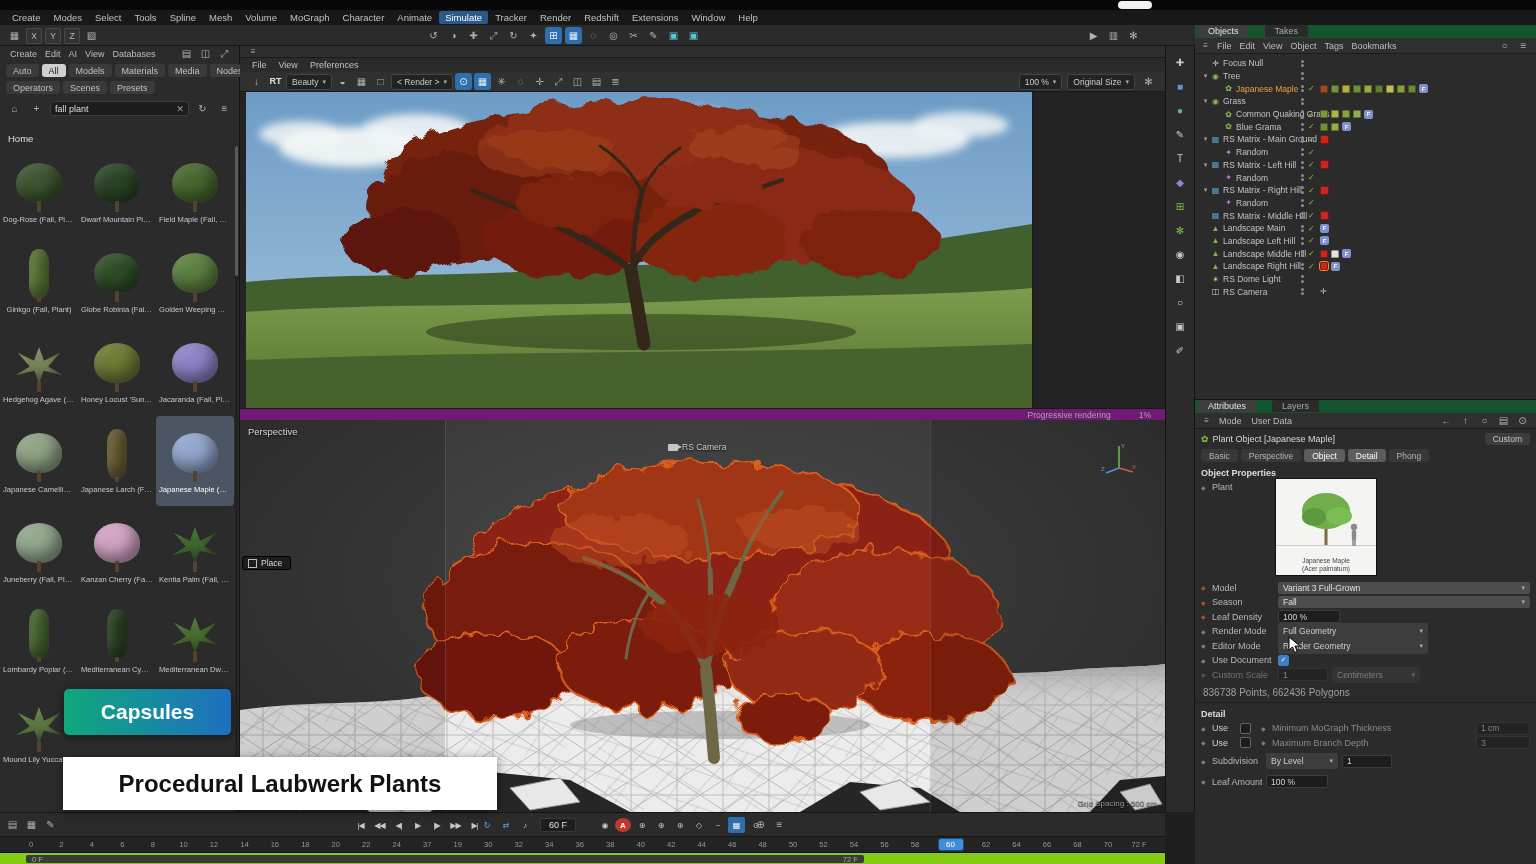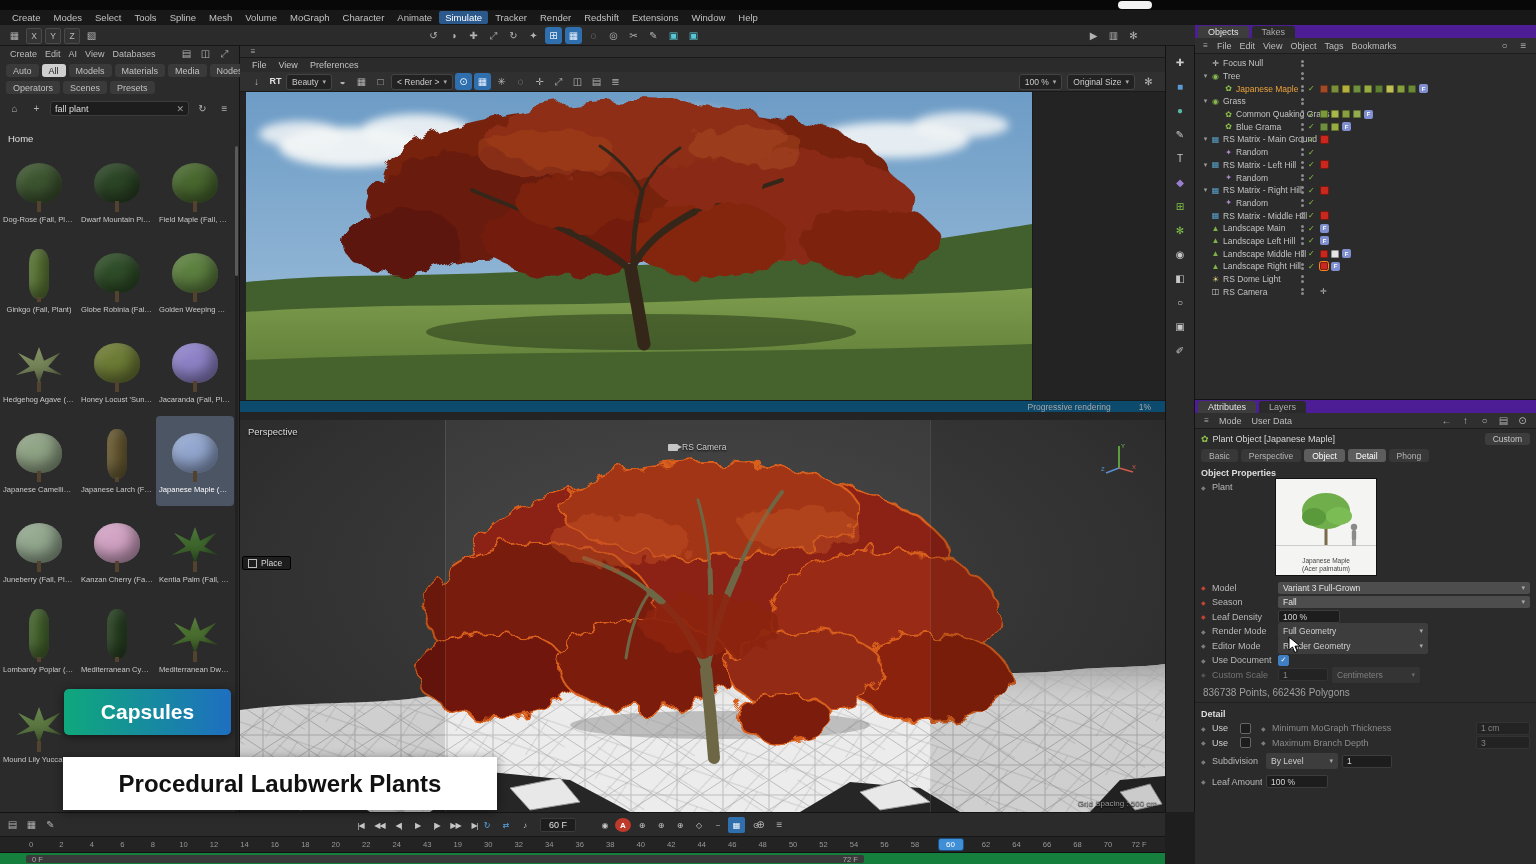--- a/index.html
+++ b/index.html
@@ -51,37 +51,37 @@
   #center{position:absolute;left:240px;top:46px;width:925px;height:766px;background:#242424}
   #center-header{position:absolute;left:0;top:0;width:925px;height:12px;background:#2e2e2e;border-bottom:1px solid #1a1a1a;display:flex;align-items:center;padding-left:6px;box-sizing:border-box}
   #rv-menus{position:absolute;left:0;top:12px;width:925px;height:14px;background:#2b2b2b;display:flex;align-items:center;gap:1px;padding-left:6px;box-sizing:border-box}
   .rv-menu{padding:0 6px;font-size:9px;color:#c2c2c2}
   #rv-toolbar{position:absolute;left:0;top:26px;width:925px;height:20px;background:#303030;border-bottom:1px solid #1a1a1a;display:flex;align-items:center;gap:2px;padding:0 8px;box-sizing:border-box}
   .rv-select{display:flex;align-items:center;gap:4px;background:#222;border:1px solid #444;border-radius:3px;height:14px;padding:0 5px;font-size:8.5px;color:#ccc;white-space:nowrap}
   .caret{font-size:7px;color:#aaa}
   .rv-right{margin-left:auto;display:flex;align-items:center;gap:5px}
   #render-image{position:absolute;left:6px;top:46px;width:786px;height:316px;background:#000}
   #render-gap{position:absolute;left:792px;top:46px;width:133px;height:316px;background:#232323;border-left:1px solid #1b1b1b}
-  #progress-strip{position:absolute;left:0;top:354px;width:925px;height:12px;background:#0c4a6e;border-top:1px solid #191919;display:flex;align-items:center;justify-content:flex-end;gap:28px;padding-right:14px;box-sizing:border-box;font-size:8.5px;color:#a8a8a8}
+  #progress-strip{position:absolute;left:0;top:362px;width:925px;height:12px;background:#701a75;border-top:1px solid #191919;display:flex;align-items:center;justify-content:flex-end;gap:28px;padding-right:14px;box-sizing:border-box;font-size:8.5px;color:#a8a8a8}
   #viewport{position:absolute;left:0;top:374px;width:925px;height:392px;background:radial-gradient(ellipse at 50% 40%, #4a4a4a 0%, #3c3c3c 55%, #2e2e2e 100%);overflow:hidden}
   .vp-side{top:0;height:392px;background:rgba(0,0,0,.12)}
   .vp-line{top:0;width:1px;height:392px;background:rgba(255,255,255,.10)}
   #vp-label{left:8px;top:6px;font-size:9.5px;color:#dcdcdc;text-shadow:0 1px 2px #000}
   #vp-camera{left:428px;top:22px;display:flex;align-items:center;gap:4px;font-size:8.5px;color:#cfcfcf;text-shadow:0 1px 2px #000}
   .cam-ic{width:10px;height:7px;background:#c6c6c6;border-radius:1px;position:relative}
   .cam-ic:after{content:"";position:absolute;right:-4px;top:1px;border-left:4px solid #c6c6c6;border-top:2.5px solid transparent;border-bottom:2.5px solid transparent}
   #vp-place{left:2px;top:136px;background:#1d1d1d;border:1px solid #000;border-radius:2px;padding:1px 8px 1px 5px;font-size:8.5px;color:#d8d8d8;display:flex;gap:4px;align-items:center}
   .place-ic{width:7px;height:7px;border:1px solid #bbb}
   #vp-grid-label{right:8px;bottom:4px;font-size:8px;color:#9a9a9a;text-shadow:0 1px 1px #000}
   #vp-gizmo{right:26px;top:20px}
   
   #right-strip{position:absolute;left:1165px;top:46px;width:30px;height:766px;background:#2b2b2b;border-left:1px solid #131313;border-right:1px solid #131313;box-sizing:border-box;display:flex;flex-direction:column;align-items:center;padding-top:8px;gap:7px}
   
   #om-panel{position:absolute;left:1195px;top:25px;width:341px;height:375px;background:#2b2b2b;border-bottom:1px solid #131313;box-sizing:border-box}
-  .panel-tabs{display:flex;height:13px;background:#4c1d95;align-items:center;gap:3px;padding-left:3px}
+  .panel-tabs{display:flex;height:13px;background:#14532d;align-items:flex-start;gap:16px;padding-left:3px}
   .ptab{padding:1px 10px;font-size:9px;color:#aaa;background:#2a2a2a;border-radius:3px 3px 0 0}
   .ptab.active{background:#3d3d3d;color:#e2e2e2}
   .om-menu{height:15px;display:flex;align-items:center;gap:1px;padding:0 4px;font-size:9px;color:#bdbdbd;background:#2f2f2f;border-bottom:1px solid #1c1c1c}
   #om-tree{padding-top:3px}
   .om-row{height:12.7px;display:flex;align-items:center;position:relative;padding-left:6px;font-size:8.5px;color:#c3c3c3;white-space:nowrap}
   .om-arrow{width:9px;color:#9a9a9a;font-size:7px;text-align:center;display:inline-block}
   .om-ic{width:11px;text-align:center;font-size:8px;margin-right:2px;display:inline-block}
   .om-label.sel{color:#eda33b}
   .om-cols{position:absolute;left:106px;display:flex;align-items:center;gap:3px}
   .dots{display:flex;flex-direction:column;gap:1.5px;margin-right:1px}
@@ -126,21 +126,21 @@
   #tl-left{left:4px}#tl-transport{left:352px}#tl-loop{left:478px}#tl-frame{left:540px}#tl-record{left:596px}#tl-right{left:752px}
   .tp-btn{min-width:15px;height:16px;display:flex;align-items:center;justify-content:center;color:#c6c6c6;font-size:8px;border-radius:2px;letter-spacing:-1px;padding:0 1px}
   .tp-btn.blue{color:#5aa7e8}
   .tp-btn.accent{background:#2f6fae;color:#fff;letter-spacing:0}
   .tp-btn.red{background:#bf3a2b;color:#fff;border-radius:50%;width:14px;min-width:14px;height:14px;font-size:8px;font-weight:bold;letter-spacing:0}
   .frame-field{background:#1d1d1d;border:1px solid #3a3a3a;border-radius:2px;padding:1px 8px;font-size:9px;color:#e0e0e0;white-space:nowrap}
   #ruler{position:absolute;left:0;top:836px;width:1165px;height:16px;background:#232323;border-top:1px solid #161616;box-sizing:border-box}
   #ruler-ticks{position:absolute;left:24px;right:18px;top:2px;display:flex;justify-content:space-between;align-items:center}
   .tick{font-size:7.6px;color:#989898;min-width:14px;text-align:center}
   .scrubber{background:#3f8fd6;color:#fff;font-size:8px;border-radius:2px;padding:1px 0;width:24px;text-align:center;box-shadow:0 0 0 1px #1c4e7e}
-  #rangebar{position:absolute;left:0;top:852px;width:1165px;height:12px;background:#15803d;border-top:1px solid #101010;box-sizing:border-box}
+  #rangebar{position:absolute;left:0;top:852px;width:1165px;height:12px;background:#84cc16;border-top:1px solid #101010;box-sizing:border-box}
   #range-track{position:absolute;left:26px;top:2px;width:838px;height:8px;background:#3a3a3a;border-radius:2px;display:flex;align-items:center;justify-content:space-between;padding:0 6px;font-size:7.6px;color:#a8a8a8;box-sizing:border-box}
   
   #capsules{position:absolute;left:64px;top:689px;width:167px;height:46px;border-radius:5px;background:linear-gradient(90deg,#0fa87c,#1e6fc0);display:flex;align-items:center;justify-content:center;color:#fff;font-size:21px;font-weight:bold;z-index:60;box-shadow:0 2px 8px rgba(0,0,0,.5)}
   #lw-title{position:absolute;left:63px;top:757px;width:434px;height:53px;background:#fff;display:flex;align-items:center;justify-content:center;color:#111;font-size:24px;font-weight:bold;z-index:60;box-shadow:0 2px 10px rgba(0,0,0,.45)}
   #cursor{position:absolute;left:1288px;top:636px;z-index:70}
 </style>
 </head>
 <body>
 
 <div id="titlebar"></div>
@@ -1107,21 +1107,21 @@
       <div class="tick">6</div>
       <div class="tick">8</div>
       <div class="tick">10</div>
       <div class="tick">12</div>
       <div class="tick">14</div>
       <div class="tick">16</div>
       <div class="tick">18</div>
       <div class="tick">20</div>
       <div class="tick">22</div>
       <div class="tick">24</div>
-      <div class="tick">43</div>
+      <div class="tick">37</div>
       <div class="tick">19</div>
       <div class="tick">30</div>
       <div class="tick">32</div>
       <div class="tick">34</div>
       <div class="tick">36</div>
       <div class="tick">38</div>
       <div class="tick">40</div>
       <div class="tick">42</div>
       <div class="tick">44</div>
       <div class="tick">46</div>

